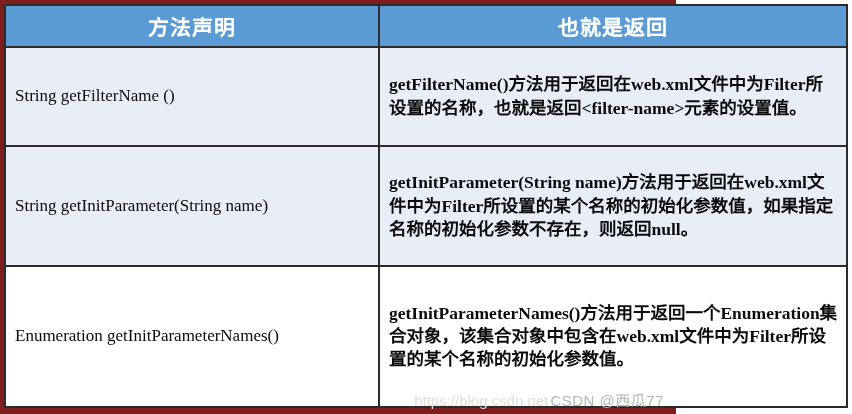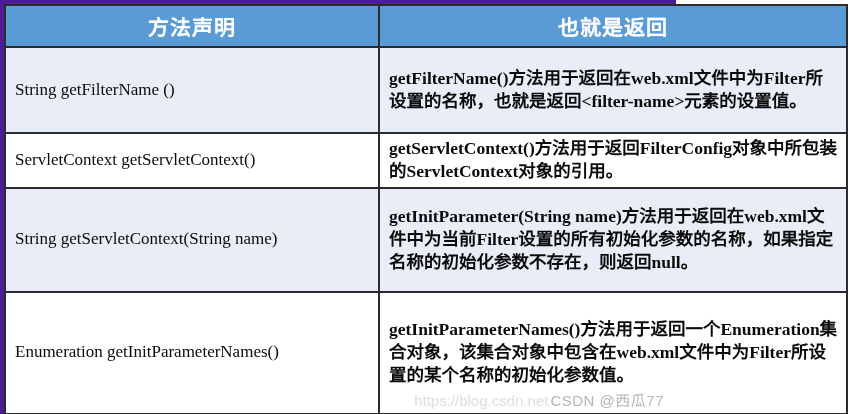--- a/index.html
+++ b/index.html
@@ -14,21 +14,21 @@
     overflow: hidden;
     font-family: "Liberation Serif", "DejaVu Serif", serif;
   }
 
   .table-wrap {
     position: relative;
     width: 676px;
     height: 414px;
     box-sizing: border-box;
     padding: 4px 6px 4px 4px;
-    background: #4c1d95;
+    background: #7f1d1d;
   }
 
   table.methods-table {
     width: 842px;
     height: 404px;
     border-collapse: collapse;
     table-layout: fixed;
     background: #ffffff;
   }
 
@@ -125,28 +125,24 @@
       </tr>
     </thead>
 
     <tbody>
 
       <tr class="row-shade r1">
         <td class="cell-decl">String getFilterName ()</td>
         <td class="cell-desc">getFilterName()方法用于返回在web.xml文件中为Filter所设置的名称，也就是返回&lt;filter-name&gt;元素的设置值。</td>
       </tr>
 
-      <tr class="row-plain r2">
-        <td class="cell-decl">ServletContext getServletContext()</td>
-        <td class="cell-desc">getServletContext()方法用于返回FilterConfig对象中所包装的ServletContext对象的引用。</td>
-      </tr>
 
       <tr class="row-shade r3">
-        <td class="cell-decl">String getServletContext(String name)</td>
-        <td class="cell-desc">getInitParameter(String name)方法用于返回在web.xml文件中为当前Filter设置的所有初始化参数的名称，如果指定名称的初始化参数不存在，则返回null。</td>
+        <td class="cell-decl">String getInitParameter(String name)</td>
+        <td class="cell-desc">getInitParameter(String name)方法用于返回在web.xml文件中为Filter所设置的某个名称的初始化参数值，如果指定名称的初始化参数不存在，则返回null。</td>
       </tr>
 
       <tr class="row-plain r4">
         <td class="cell-decl">Enumeration getInitParameterNames()</td>
         <td class="cell-desc">getInitParameterNames()方法用于返回一个Enumeration集合对象，该集合对象中包含在web.xml文件中为Filter所设置的某个名称的初始化参数值。</td>
       </tr>
 
     </tbody>
   </table>
 

